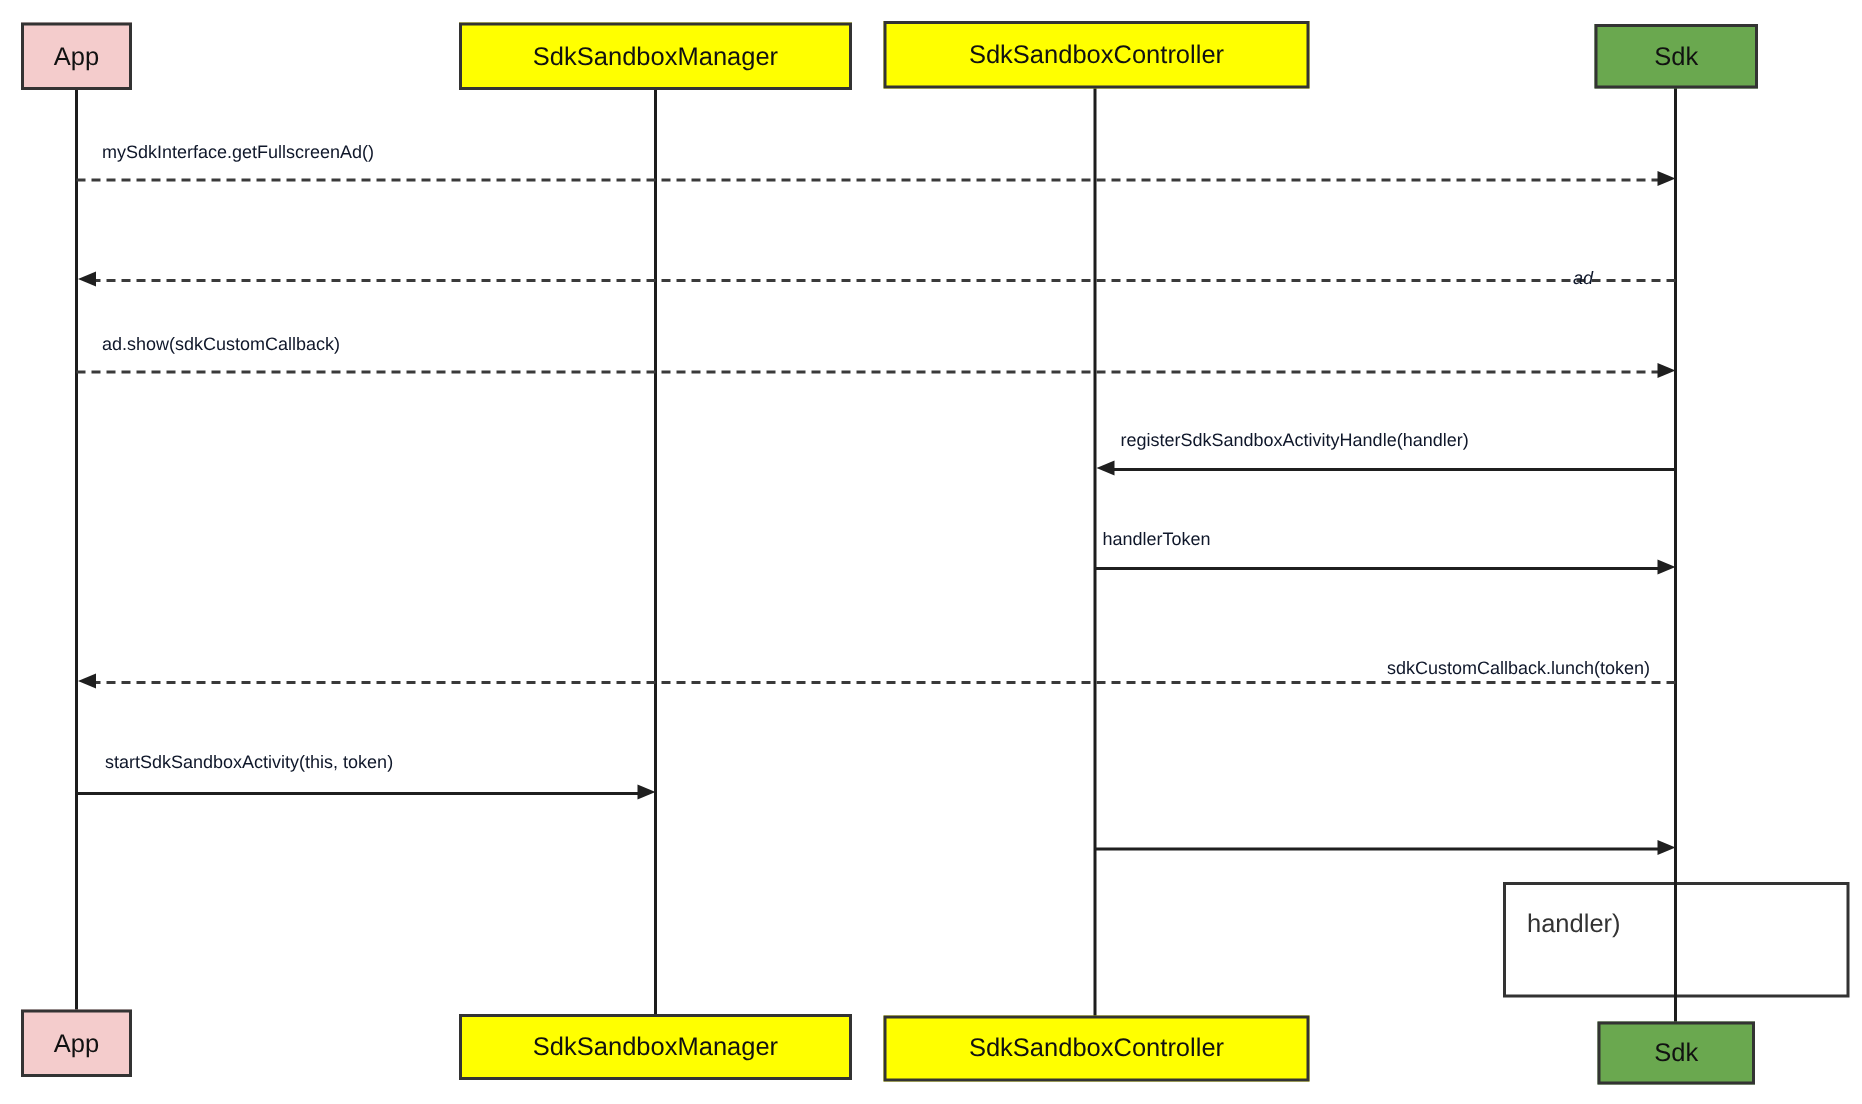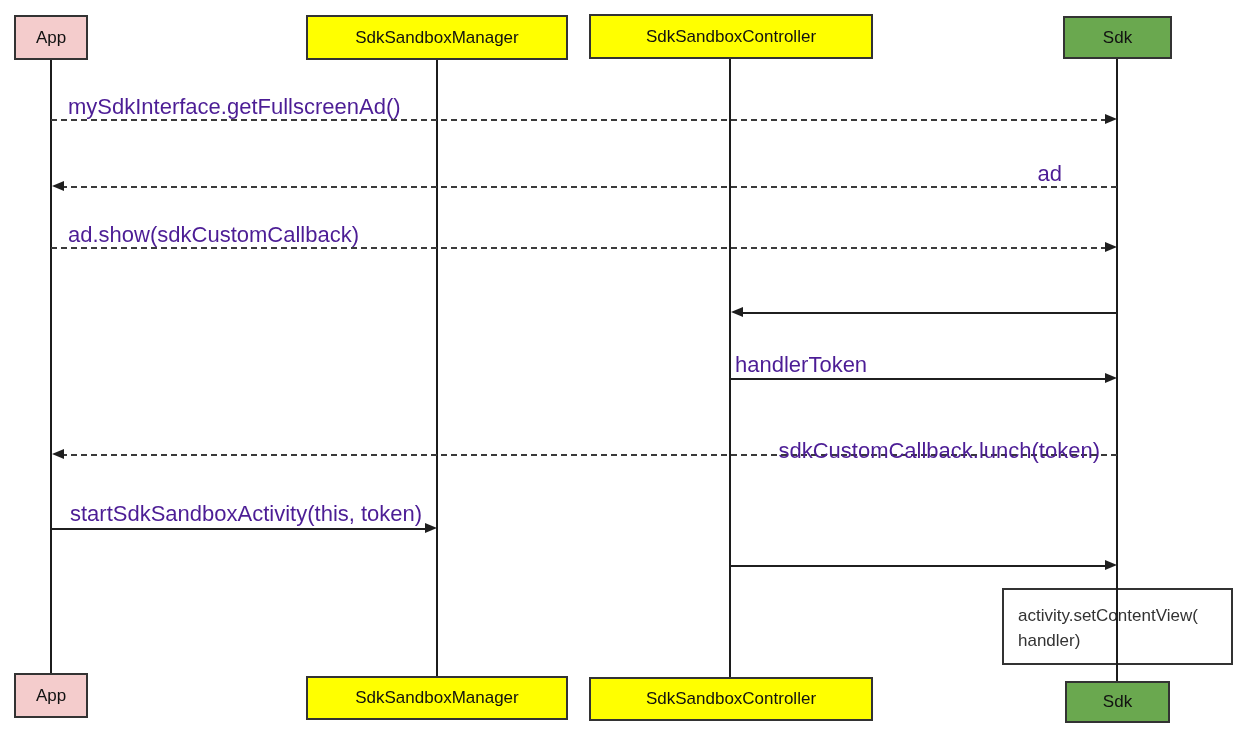--- a/index.html
+++ b/index.html
@@ -13,21 +13,21 @@
   }
   .actor-label{font-size:17px;color:#111111;white-space:nowrap;}
   .lifeline{position:absolute;width:2px;background:#1c1c1c;z-index:2;}
   .msg-line{position:absolute;height:0;z-index:4;}
   .msg-line.solid{border-top:2px solid #1f1f1f;}
   .msg-line.dashed{border-top:2px dashed #3a3a3a;}
   .arrow-head{position:absolute;width:0;height:0;z-index:5;
     border-top:5px solid transparent;border-bottom:5px solid transparent;}
   .arrow-head.right{border-left:12px solid #1f1f1f;}
   .arrow-head.left{border-right:12px solid #1f1f1f;}
-  .msg-label{position:absolute;font-size:22px;color:#4c1d95;white-space:nowrap;z-index:4;}
+  .msg-label{position:absolute;font-size:12px;color:#0f172a;white-space:nowrap;z-index:4;}
   .note-box{
     position:absolute;box-sizing:border-box;border:2px solid #333333;background:transparent;
     z-index:1;padding:13px 0 0 14px;
   }
   .note-line{font-size:17px;color:#333333;line-height:25px;white-space:nowrap;}
 </style>
 </head>
 <body>
 
 <div id="stage">
@@ -53,34 +53,34 @@
     </div>
     <div class="lifeline" style="left: 729px; top: 58px; height: 620px;"></div>
     <div class="actor-box" style="left: 1063px; top: 16px; width: 109px; height: 43px; background: rgb(106, 168, 79);">
       <span class="actor-label">Sdk</span>
     </div>
     <div class="actor-box" style="left: 1065px; top: 681px; width: 105px; height: 42px; background: rgb(106, 168, 79);">
       <span class="actor-label">Sdk</span>
     </div>
     <div class="lifeline" style="left: 1116px; top: 58px; height: 624px;"></div>
     <div class="note-box" style="left: 1002px; top: 588px; width: 231px; height: 77px;">
-      <div class="note-line">activity.setContentView(</div>
       <div class="note-line">handler)</div>
     </div>
     <div class="msg-line dashed" style="left: 51px; top: 119px; width: 1056px;"></div>
     <div class="arrow-head right" style="left: 1105px; top: 114px;"></div>
     <div class="msg-label" style="top: 94px; left: 68px;">mySdkInterface.getFullscreenAd()</div>
     <div class="msg-line dashed" style="left: 61px; top: 186px; width: 1056px;"></div>
     <div class="arrow-head left" style="left: 52px; top: 181px;"></div>
-    <div class="msg-label" style="top: 161px; right: 179px;">ad</div>
+    <div class="msg-label" style="top: 178px; right: 179px; font-style: italic;">ad</div>
     <div class="msg-line dashed" style="left: 51px; top: 247px; width: 1056px;"></div>
     <div class="arrow-head right" style="left: 1105px; top: 242px;"></div>
     <div class="msg-label" style="top: 222px; left: 68px; text-align: center;">ad.show(sdkCustomCallback)</div>
     <div class="msg-line solid" style="left: 740px; top: 312px; width: 377px;"></div>
     <div class="arrow-head left" style="left: 731px; top: 307px;"></div>
+    <div class="msg-label" style="top: 286px; left: 747px;">registerSdkSandboxActivityHandle(handler)</div>
     <div class="msg-line solid" style="left: 730px; top: 378px; width: 377px;"></div>
     <div class="arrow-head right" style="left: 1105px; top: 373px;"></div>
     <div class="msg-label" style="top: 352px; left: 735px;">handlerToken</div>
     <div class="msg-line dashed" style="left: 61px; top: 454px; width: 1056px;"></div>
     <div class="arrow-head left" style="left: 52px; top: 449px;"></div>
     <div class="msg-label" style="top: 410px; right: 141px; margin-top: 28px;">sdkCustomCallback.lunch(token)</div>
     <div class="msg-line solid" style="left: 51px; top: 528px; width: 376px;"></div>
     <div class="arrow-head right" style="left: 425px; top: 523px;"></div>
     <div class="msg-label" style="top: 501px; left: 70px;">startSdkSandboxActivity(this, token)</div>
     <div class="msg-line solid" style="left: 730px; top: 565px; width: 377px;"></div>

